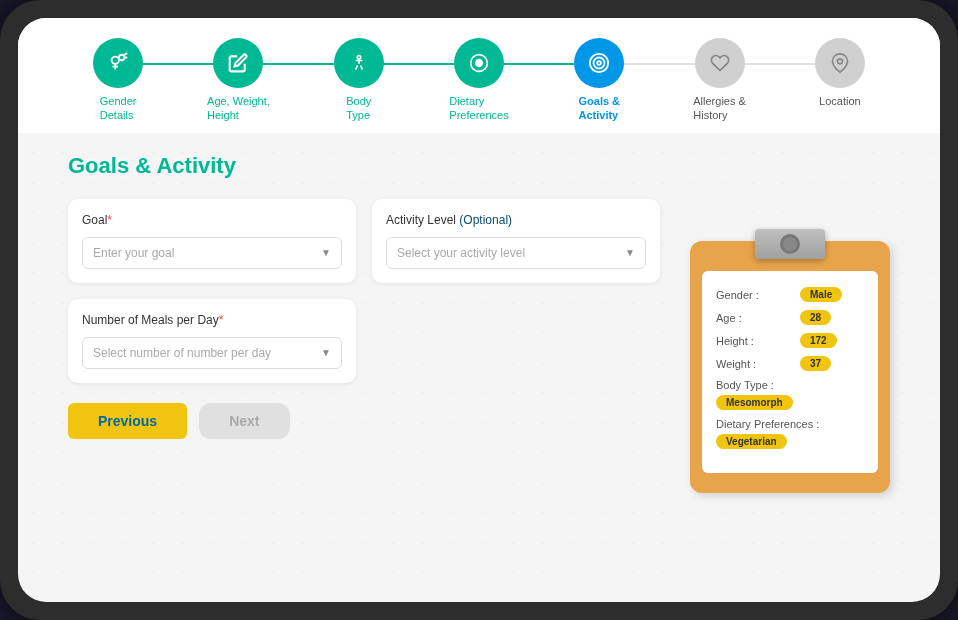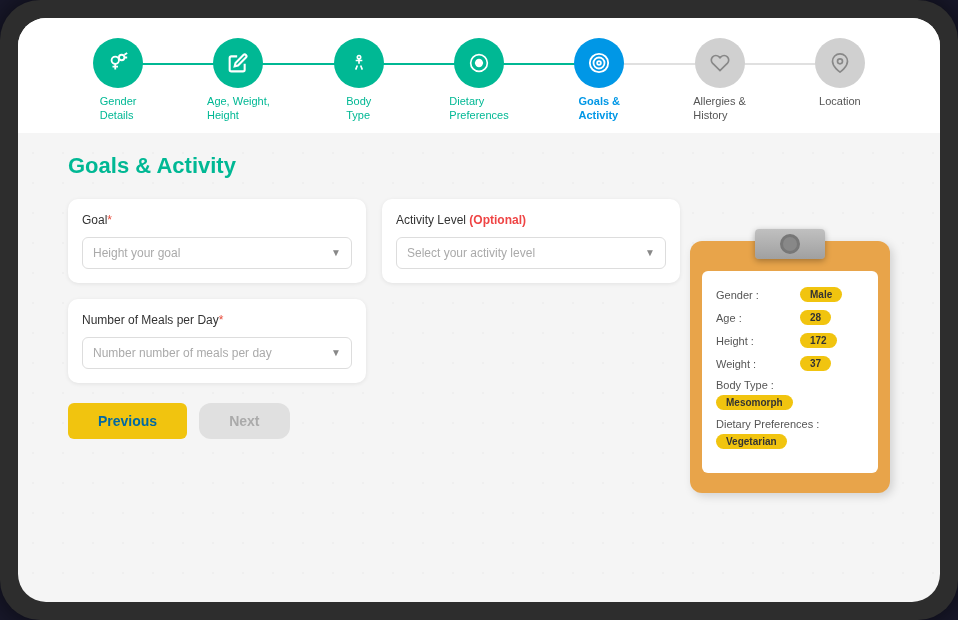--- a/index.html
+++ b/index.html
@@ -95,20 +95,21 @@
       max-width: 80px;
     }
     .step-label.active { color: #0097e6; font-weight: bold; }
     .step-label.completed { color: #00b894; }
 
     
     .main-content {
       display: flex;
       flex: 1;
       padding: 20px 40px 20px 50px;
+      gap: 20px;
       position: relative;
       z-index: 1;
     }
 
     
     .form-section {
       flex: 1;
     }
     .form-title {
       font-size: 22px;
@@ -128,21 +129,21 @@
       padding: 14px;
       box-shadow: 0 1px 4px rgba(0,0,0,0.08);
     }
     .field-label {
       font-size: 12px;
       color: #333;
       margin-bottom: 10px;
       font-weight: 500;
     }
     .field-label span { color: #e74c3c; }
-    .field-label .optional { color: #ef4444; font-weight: bold; }
+    .field-label .optional { color: #0c4a6e; font-weight: normal; }
     .select-wrapper {
       position: relative;
       display: flex;
       align-items: center;
       justify-content: space-between;
       border: 1px solid #ddd;
       border-radius: 6px;
       padding: 8px 10px;
       background: white;
       cursor: pointer;
@@ -345,41 +346,41 @@
       <div class="form-section">
         <div class="form-title">Goals &amp; Activity</div>
 
         <div class="form-grid">
 
           <div class="form-field">
             <div class="field-label">
               Goal<span>*</span>
             </div>
             <div class="select-wrapper">
-              <span class="select-placeholder">Height your goal</span>
+              <span class="select-placeholder">Enter your goal</span>
               <span class="chevron">▼</span>
             </div>
           </div>
 
           <div class="form-field">
             <div class="field-label">
               Activity Level <span class="optional">(Optional)</span>
             </div>
             <div class="select-wrapper">
               <span class="select-placeholder">Select your activity level</span>
               <span class="chevron">▼</span>
             </div>
           </div>
 
           <div class="form-field">
             <div class="field-label">
               Number of Meals per Day<span>*</span>
             </div>
             <div class="select-wrapper">
-              <span class="select-placeholder">Number number of meals per day</span>
+              <span class="select-placeholder">Select number of number per day</span>
               <span class="chevron">▼</span>
             </div>
           </div>
 
 
         </div>
 
         <div class="btn-row">
           <button class="btn-previous">Previous</button>
           <button class="btn-next">Next</button>

